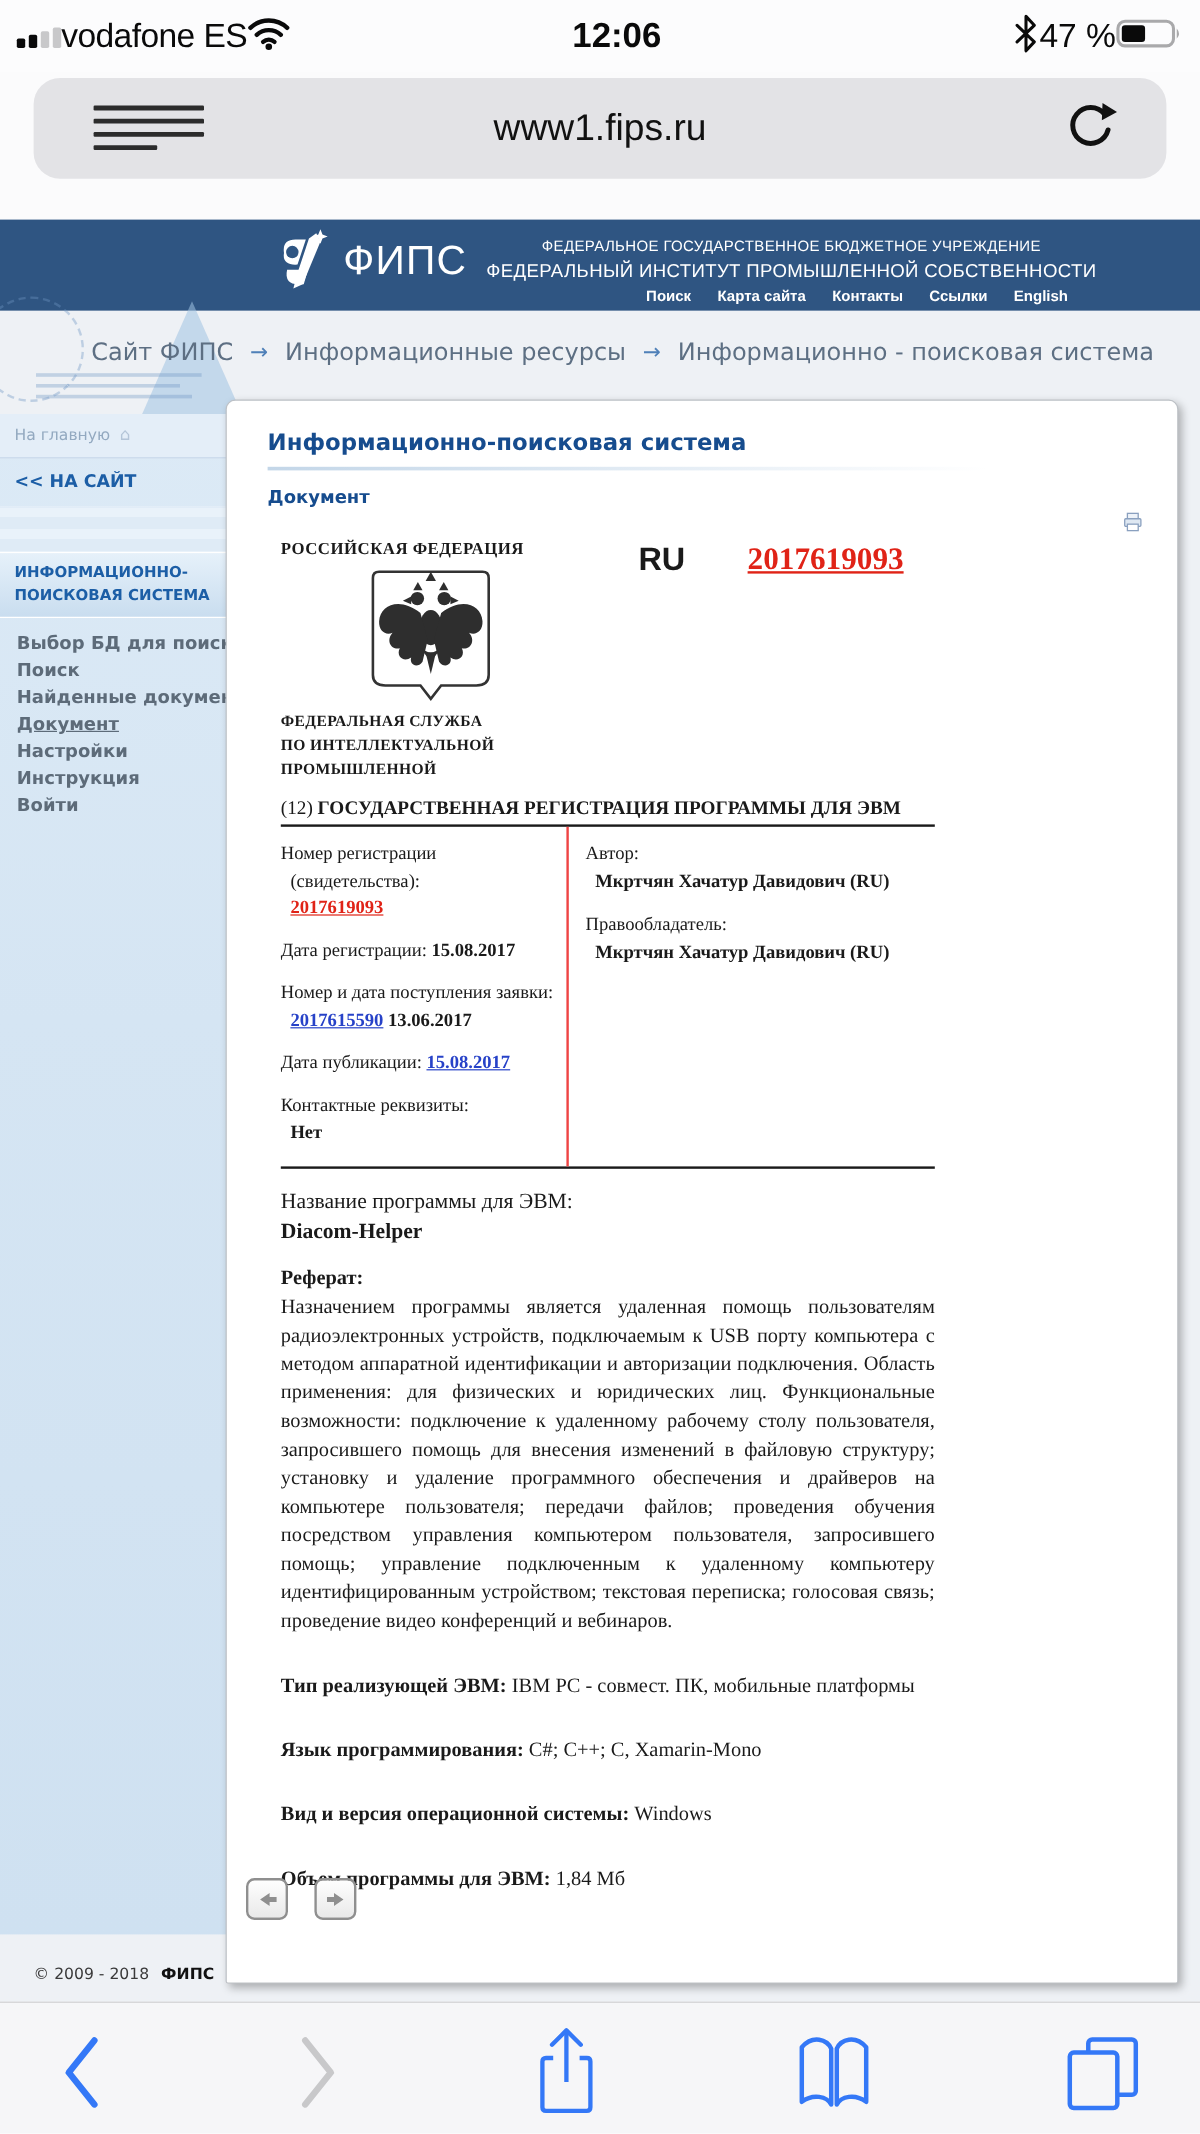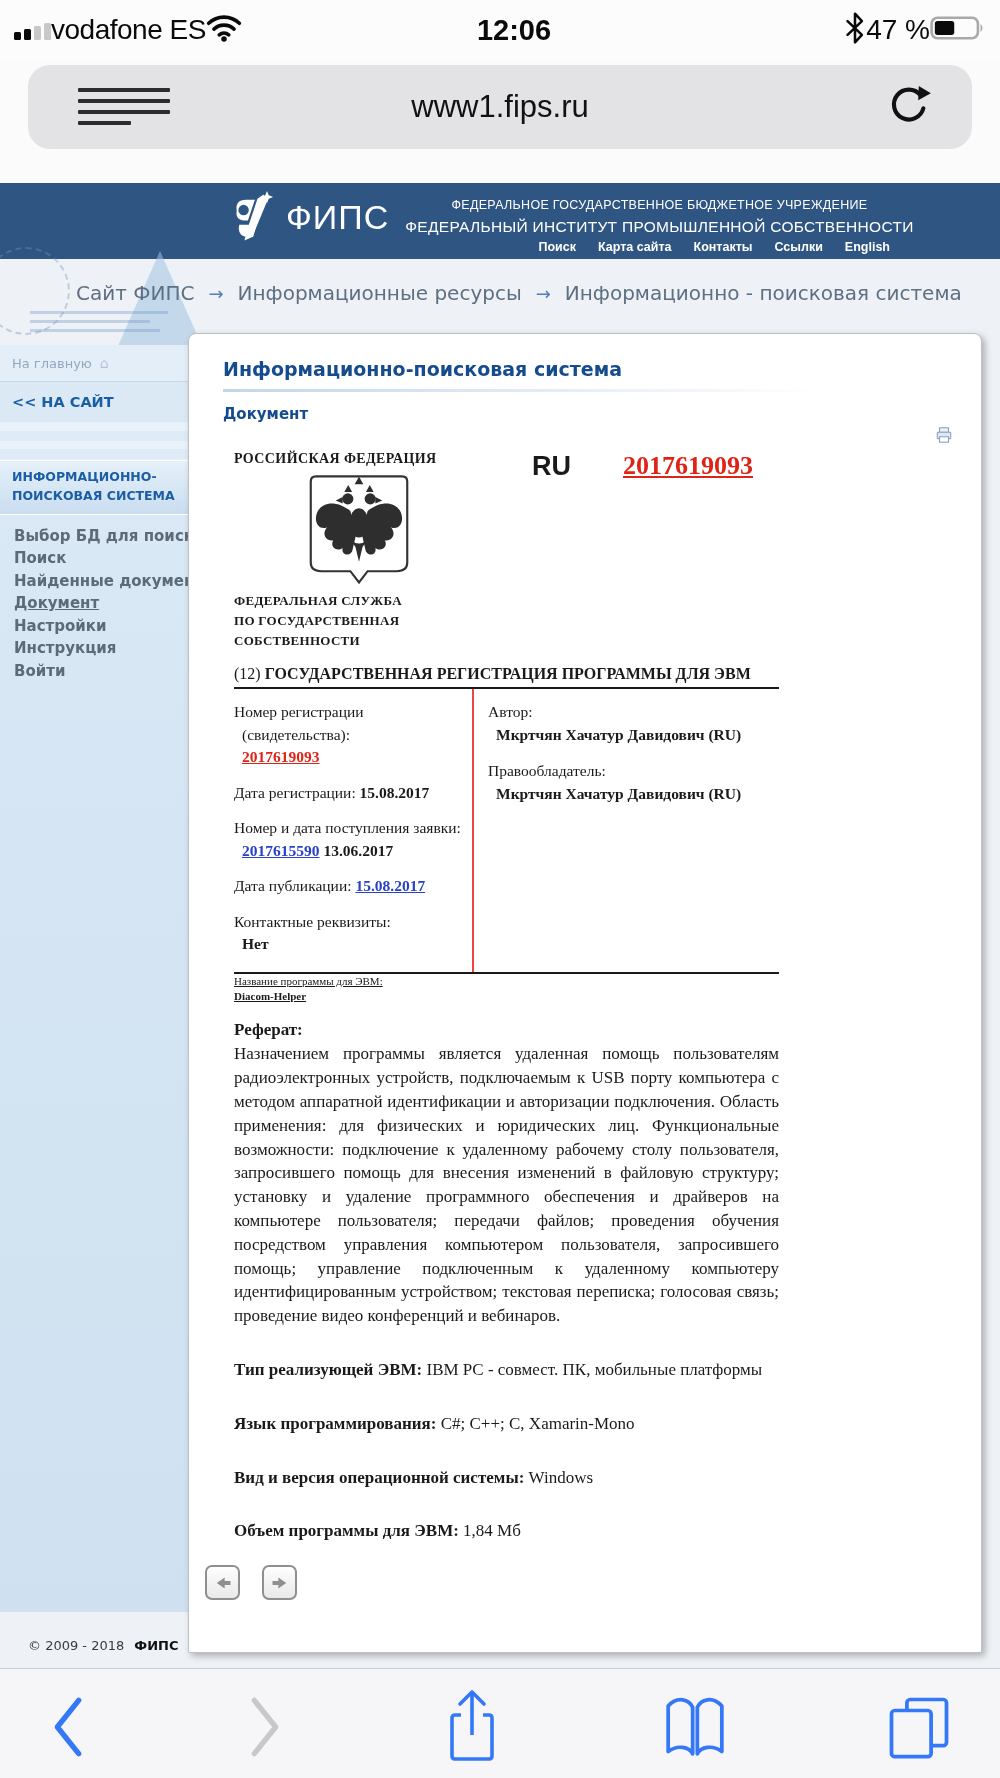--- a/index.html
+++ b/index.html
@@ -100,21 +100,21 @@
   .dt-left { width:240px; border-right:2px solid #ef4444; padding:12px 10px 16px 0; font-size:15.5px; line-height:1.45; }
   .dt-right { flex:1; padding:12px 0 16px 14px; font-size:15.5px; line-height:1.45; }
   .dt-row { margin-bottom:13px; }
   .dt-row:last-child { margin-bottom:0; }
   .dt-indent { padding-left:8px; }
   .b { font-weight:bold; }
   .red-link { color:#e02317; font-weight:bold; text-decoration:underline; cursor:pointer; }
   .blue-link { color:#2742c8; font-weight:bold; text-decoration:underline; cursor:pointer; }
   .dt-gap { height:14px; }
 
-  .prog-name { font-size:11px; line-height:1.4;text-decoration:underline; }
+  .prog-name { margin-top:15px; font-size:18px; line-height:1.4; }
   .abstract-label { margin-top:16px; font-size:17px; font-weight:bold; }
   .abstract { margin-top:2px; font-size:17px; line-height:1.4; text-align:justify; }
   .kv { margin-top:30px; font-size:17px; line-height:1.4; text-align:justify; }
 
   .pager { position:absolute; left:16px; bottom:52px; display:flex; gap:22px; }
   .pager-btn { width:35px; height:35px; border:2px solid #8f8f8f; border-radius:7px;
     background:linear-gradient(180deg,#fefefe,#e9e9e9); display:flex; align-items:center; justify-content:center; cursor:pointer; }
 
   
   .copyright { position:absolute; top:1379px; left:28px; font-family:"DejaVu Sans",sans-serif; font-size:13px; color:#3a3a3a;
@@ -271,21 +271,21 @@
                 <path d="M79 28 l8 4 -8 3.5 z"></path>
               <ellipse cx="60" cy="58" rx="11" ry="17"></ellipse>
               <path d="M50 44 C30 28 11 36 10 52 C9.5 62 17 66 23 63 C16 71 22 80 30 78 C26 86 34 92 41 87 C39 94 47 98 52 91 L57 70 Z"></path>
               <path d="M70 44 C90 28 109 36 110 52 C110.5 62 103 66 97 63 C104 71 98 80 90 78 C94 86 86 92 79 87 C81 94 73 98 68 91 L63 70 Z"></path>
               <path d="M51 78 Q60 97 69 78 Q60 86 51 78 Z"></path>
               <path d="M55 82 L60 103 L65 82 Z"></path>
             </g>
           </svg>
           <div class="authority">
             <div>ФЕДЕРАЛЬНАЯ СЛУЖБА</div>
-            <div>ПО ГОСУДАРСТВЕННАЯ СОБСТВЕННОСТИ</div>
+            <div>ПО ИНТЕЛЛЕКТУАЛЬНОЙ ПРОМЫШЛЕННОЙ</div>
           </div>
         </div>
         <div class="doc-head-right">
           <span class="ru-code">RU</span>
           <span class="doc-number">2017619093</span>
         </div>
       </div>
 
       <div class="doc-type">
         <span class="prefix">(12)</span>

